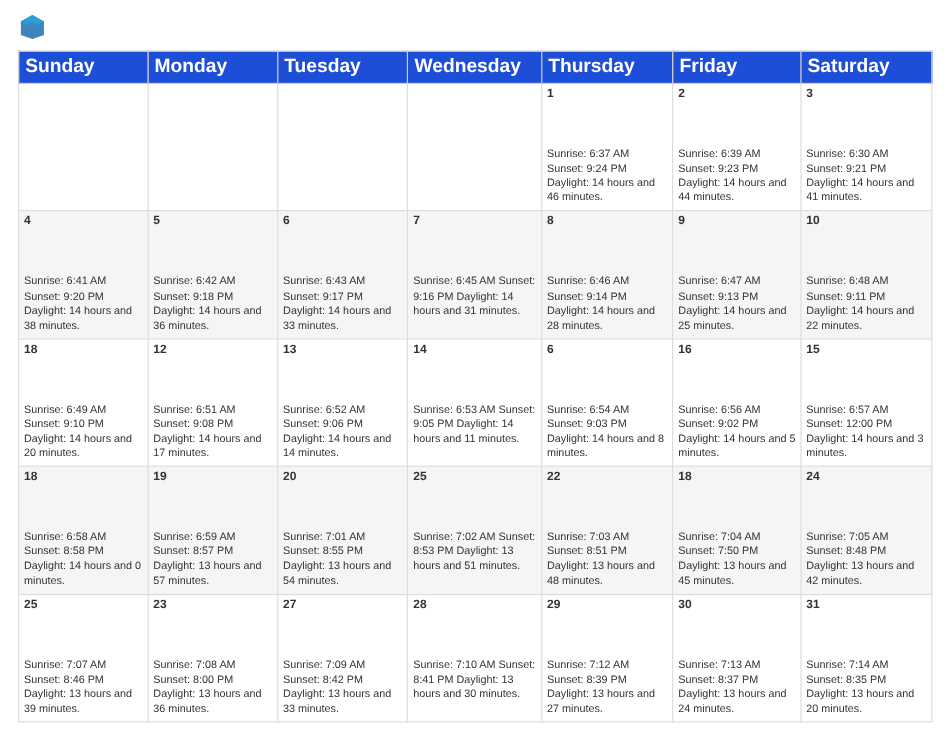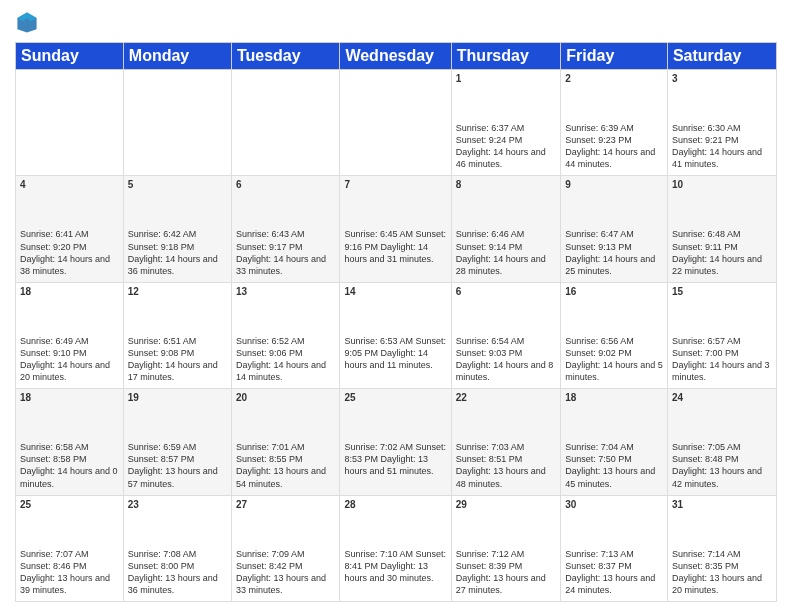--- a/index.html
+++ b/index.html
@@ -231,21 +231,21 @@
           </td>
           <td>
             <span class="day-number">16</span>
             <div class="day-info">Sunrise: 6:56 AM
 Sunset: 9:02 PM
 Daylight: 14 hours and 5 minutes.</div>
           </td>
           <td>
             <span class="day-number">15</span>
             <div class="day-info">Sunrise: 6:57 AM
-Sunset: 7:00 PM
+Sunset: 12:00 PM
 Daylight: 14 hours and 3 minutes.</div>
           </td>
         </tr>
         <tr>
           <td>
             <span class="day-number">18</span>
             <div class="day-info">Sunrise: 6:58 AM
 Sunset: 8:58 PM
 Daylight: 14 hours and 0 minutes.</div>
           </td>

